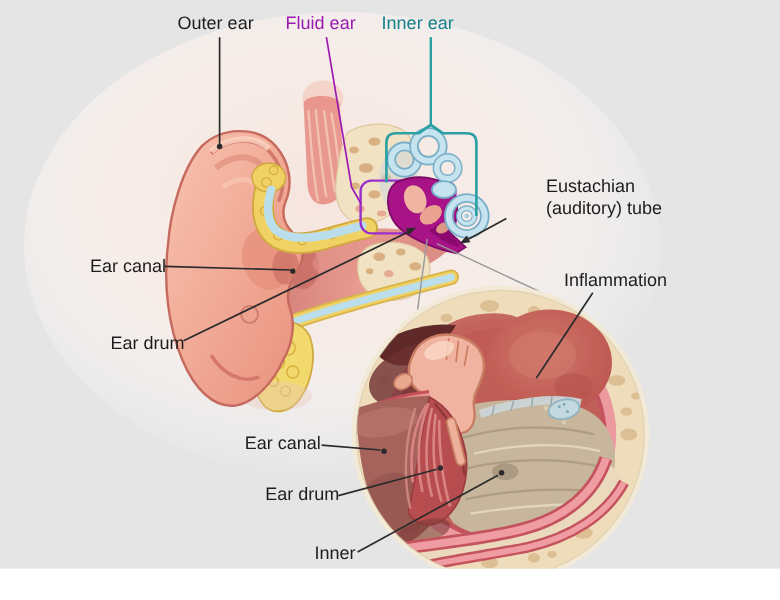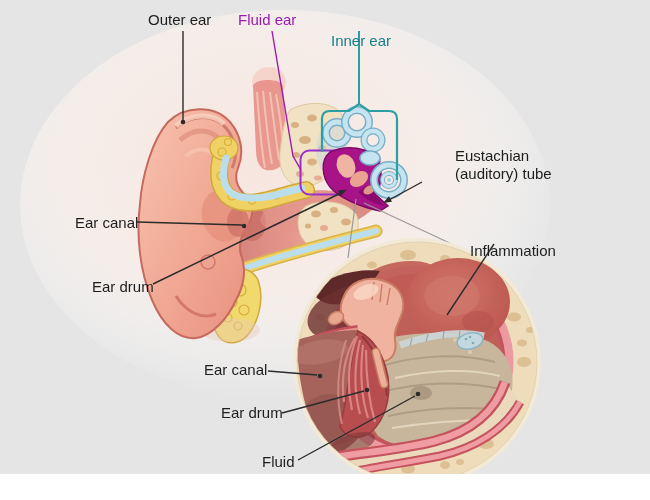--- a/index.html
+++ b/index.html
@@ -323,21 +323,21 @@
     </g>
     <g>
       <line x1="298" y1="460" x2="415" y2="396"></line>
           <circle cx="418" cy="394" r="2.3" fill="#2b2b2b" stroke="none"></circle>
     </g>
   </g>
 </svg>
 
 <div class="lbl" style="left: 148px; top: 11px; color: rgb(29, 29, 29);">Outer ear</div>
 <div class="lbl" style="left: 238px; top: 11px; color: rgb(156, 26, 177);">Fluid ear</div>
-<div class="lbl" style="left: 331px; top: 11px; color: rgb(21, 128, 138); margin-top: 21px;">Inner ear</div>
+<div class="lbl" style="left: 318px; top: 11px; color: rgb(21, 128, 138);">Inner ear</div>
 <div class="lbl wrap" style="left: 424px; top: 147px; width: 112px; color: rgb(29, 29, 29); margin-left: 31px;">Eustachian (auditory) tube</div>
 <div class="lbl" style="left: 75px; top: 214px; color: rgb(29, 29, 29);">Ear canal</div>
 <div class="lbl" style="left: 92px; top: 278px; color: rgb(29, 29, 29);">Ear drum</div>
-<div class="lbl" style="left: 470px; top: 242px; color: rgb(29, 29, 29);">Inflammation</div>
+<div class="lbl" style="left: 470px; top: 225px; color: rgb(29, 29, 29);">Inflammation</div>
 <div class="lbl" style="left: 204px; top: 361px; color: rgb(29, 29, 29);">Ear canal</div>
 <div class="lbl" style="left: 221px; top: 404px; color: rgb(29, 29, 29);">Ear drum</div>
-<div class="lbl" style="left: 262px; top: 453px; color: rgb(29, 29, 29);">Fluid</div>
+<div class="lbl" style="left: 262px; top: 453px; color: rgb(29, 29, 29);">Inner</div>
 </div>
 
 </body></html>

